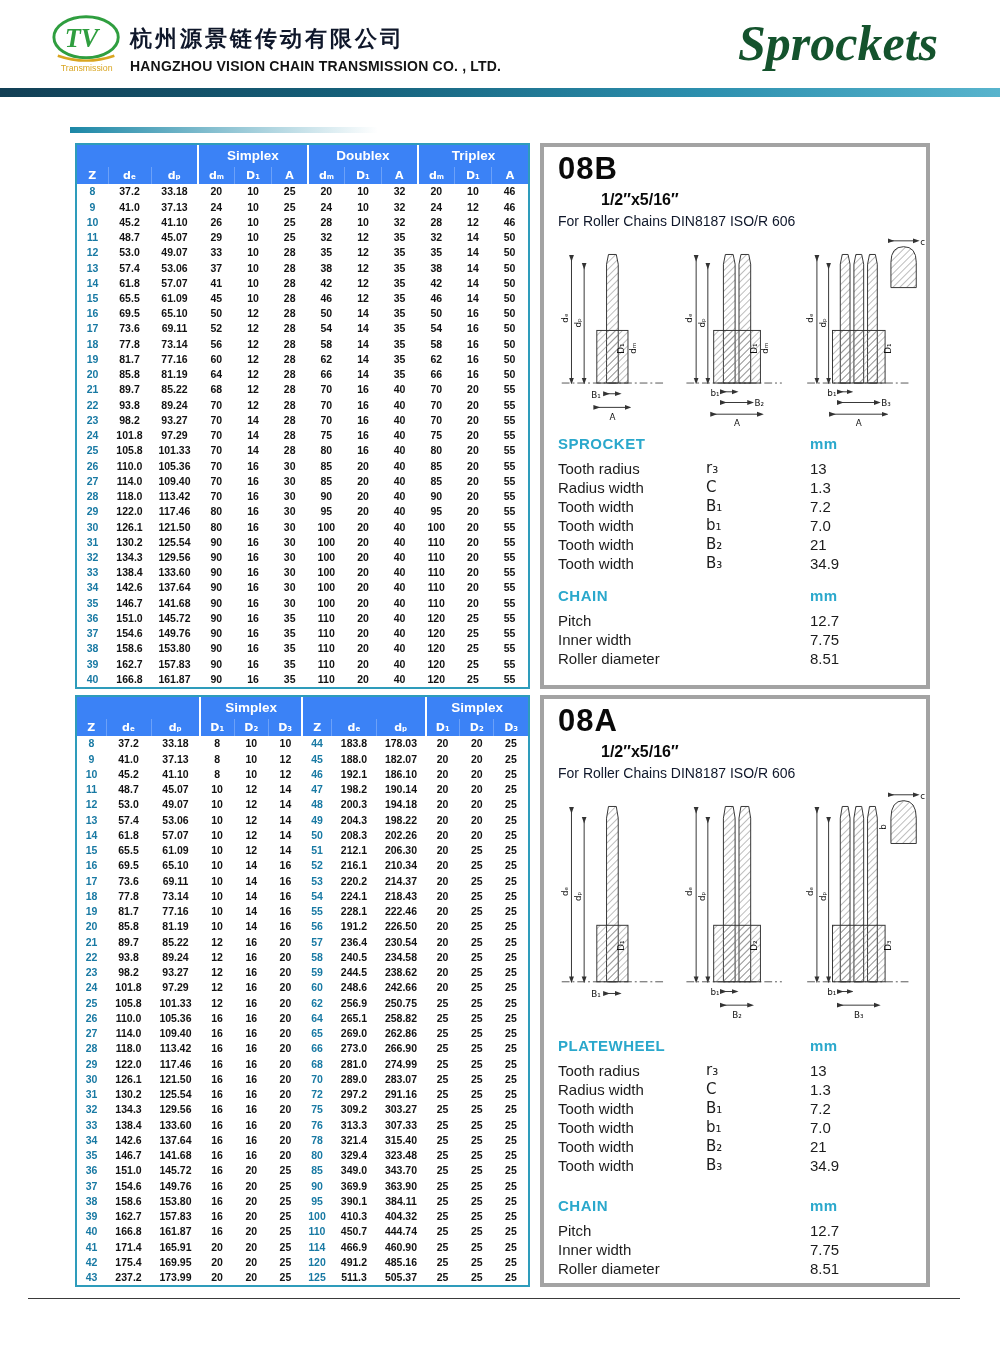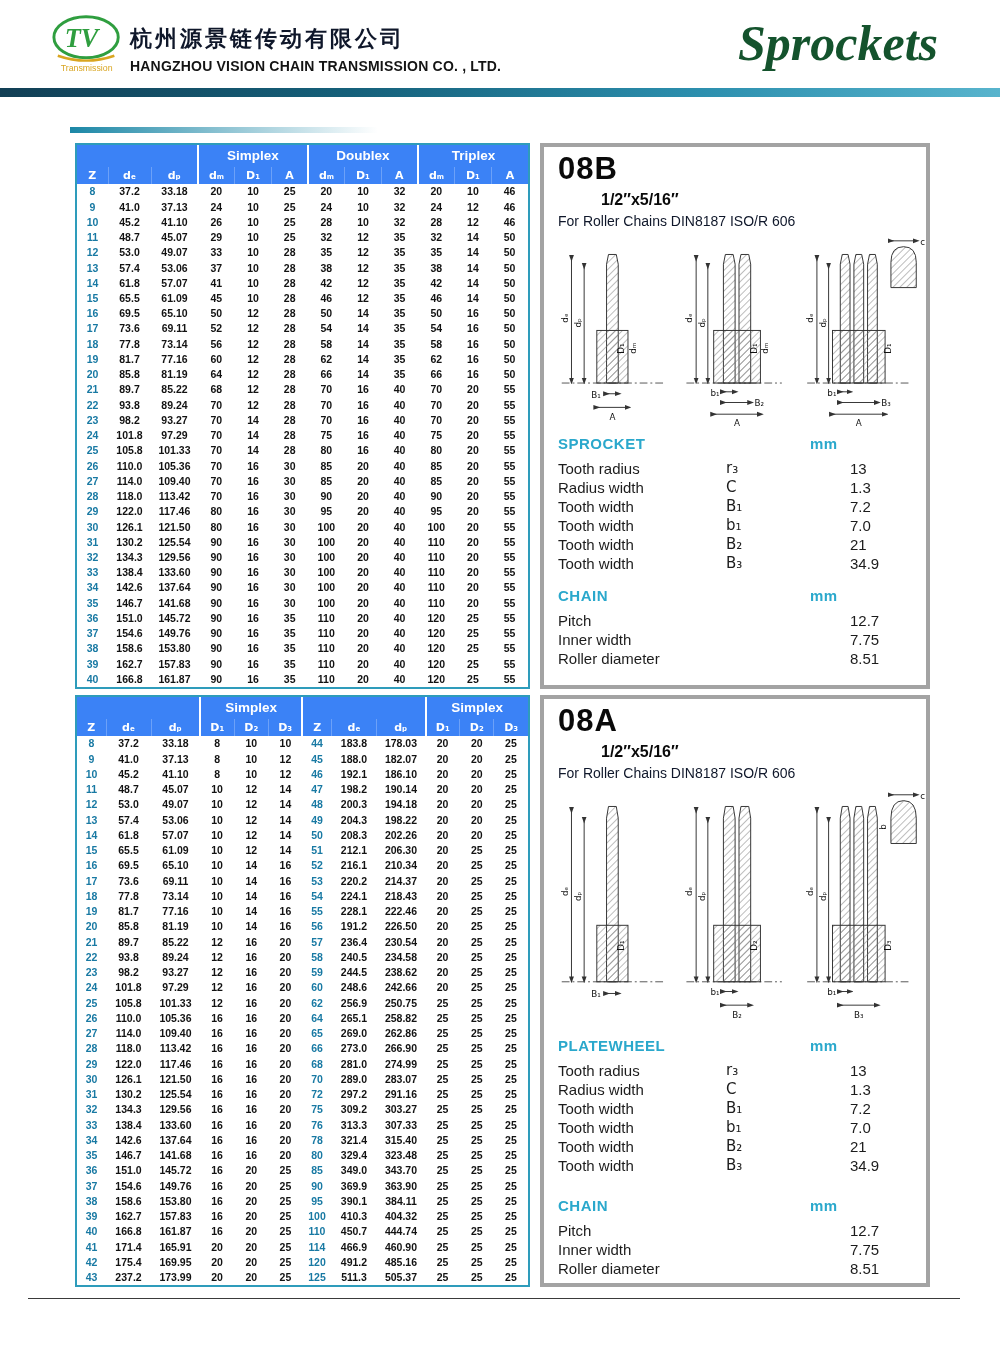--- a/index.html
+++ b/index.html
@@ -47,21 +47,21 @@
   .draw{position:absolute;left:8px;top:88px;width:374px;}
   .dim{stroke:#333;stroke-width:1;}
   .cl{stroke:#555;stroke-width:1;stroke-dasharray:8 3 2 3;}
   .lb{font-size:9px;fill:#111;font-family:"DejaVu Sans",sans-serif;}
   .hs{stroke:#333;stroke-width:1;}
 
   .spec-block{position:absolute;left:14px;width:362px;}
   .spec-head{position:relative;font-size:15px;font-weight:bold;color:#2aa8cc;
              letter-spacing:.5px;margin-bottom:7px;}
   .spec-head .unit{position:absolute;left:252px;top:0;}
-  .spec-row{display:flex;font-size:15px;color:#1c1c1c;line-height:19px;gap:20px;}
+  .spec-row{display:flex;font-size:15px;color:#1c1c1c;line-height:19px;}
   .spec-label{flex:0 0 148px;}
   .spec-sym{flex:0 0 104px;font-family:"DejaVu Sans",sans-serif;}
   .spec-val{flex:1;}
 
   
   .footer-line{position:absolute;left:28px;top:1298px;width:932px;border-top:1.5px solid #3a3a3a;}
   .page-num{position:absolute;left:0;top:1303px;width:1000px;text-align:center;
             font-size:17px;color:#222;}
 </style>
 </head>

